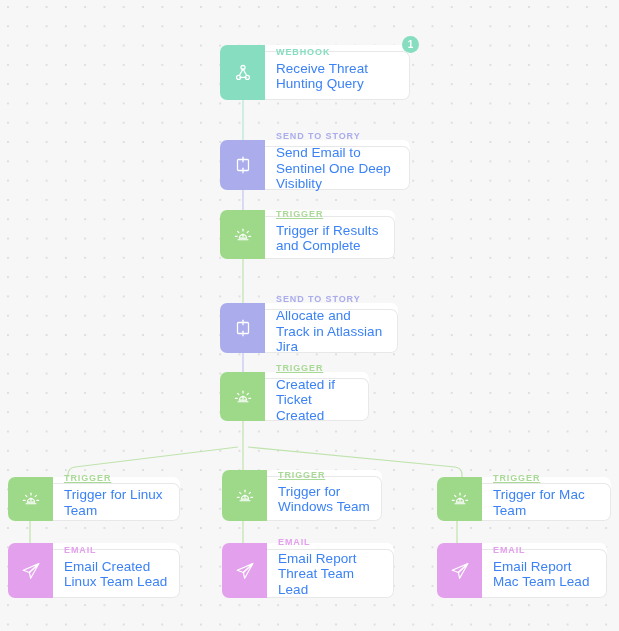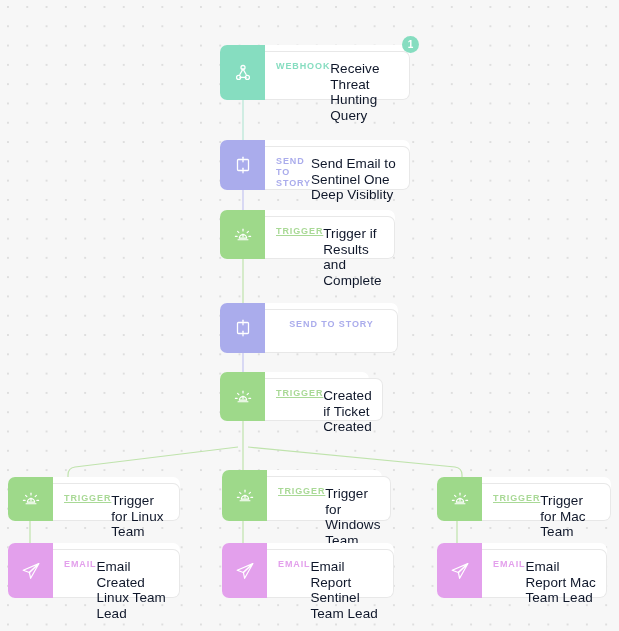--- a/index.html
+++ b/index.html
@@ -49,36 +49,36 @@
     justify-content: center;
   }
   .node .body {
     flex: 1 1 auto;
     background: #ffffff;
     border: 1px solid #e8e8e8;
     border-left: none;
     border-radius: 0 7px 7px 0;
     padding: 9px 10px 22px 11px;
     display: flex;
-    flex-direction: row;
+    flex-direction: column;
     justify-content: center;
     box-sizing: border-box;
     margin-top: 6px;
   }
   .node .kicker {
     font-size: 9px;
     font-weight: bold;
     letter-spacing: 0.9px;
     text-transform: uppercase;
     margin-bottom: 3px;
     line-height: 11px;
   }
   .node .title {
     font-size: 13.5px;
-    color: #0f172a;
+    color: #3b82f6;
     line-height: 15.5px;
     letter-spacing: 0.05px;
   }
 
   
   .t-webhook .icon-panel { background: #86ddc0; }
   .t-webhook .kicker { color: #86ddc0; }
   .t-story .icon-panel  { background: #aaacec; }
   .t-story .kicker { color: #aaacec; }
   .t-trigger .icon-panel { background: #9ed98a; }
@@ -188,20 +188,21 @@
   <div class="node t-story" style="left:220px; top:303px; width:178px; height:50px;">
     <div class="icon-panel">
       <svg class="glyph" width="22" height="22" viewBox="0 0 24 24" fill="none" stroke="#ffffff" stroke-width="1.4" stroke-linecap="round" stroke-linejoin="round">
         <rect x="6" y="6" width="12" height="12" rx="1"></rect>
         <path d="M12 3.5 L12 8.5"></path>
         <path d="M12 15.5 L12 20.5"></path>
       </svg>
     </div>
     <div class="body">
       <div class="kicker">SEND TO STORY</div>
+      <div class="title">Allocate and Track in Atlassian Jira</div>
     </div>
   </div>
 
   <div class="node t-trigger" style="left:220px; top:372px; width:149px; height:49px;">
     <div class="icon-panel">
       <svg class="glyph" width="22" height="22" viewBox="0 0 24 24" fill="none" stroke="#ffffff" stroke-width="1.3" stroke-linecap="round" stroke-linejoin="round">
         <path d="M8 15.5 a4 4 0 0 1 8 0 z"></path>
         <path d="M6.6 17.2 L17.4 17.2"></path>
         <path d="M12 7.6 L12 5.6"></path>
         <path d="M7.5 9.4 L6.1 8"></path>
@@ -289,21 +290,21 @@
 
   <div class="node t-email" style="left:222px; top:543px; width:172px; height:55px;">
     <div class="icon-panel">
       <svg class="glyph" width="22" height="22" viewBox="0 0 24 24" fill="none" stroke="#ffffff" stroke-width="1.3" stroke-linecap="round" stroke-linejoin="round">
         <path d="M20.5 4 L3.5 11.2 L10.2 13.6 L20.5 4 Z"></path>
         <path d="M20.5 4 L10.2 13.6 L11.6 20 L20.5 4 Z"></path>
       </svg>
     </div>
     <div class="body">
       <div class="kicker">EMAIL</div>
-      <div class="title">Email Report Sentinel Team Lead</div>
+      <div class="title">Email Report Threat Team Lead</div>
     </div>
   </div>
 
   <div class="node t-email" style="left:437px; top:543px; width:170px; height:55px;">
     <div class="icon-panel">
       <svg class="glyph" width="22" height="22" viewBox="0 0 24 24" fill="none" stroke="#ffffff" stroke-width="1.3" stroke-linecap="round" stroke-linejoin="round">
         <path d="M20.5 4 L3.5 11.2 L10.2 13.6 L20.5 4 Z"></path>
         <path d="M20.5 4 L10.2 13.6 L11.6 20 L20.5 4 Z"></path>
       </svg>
     </div>

